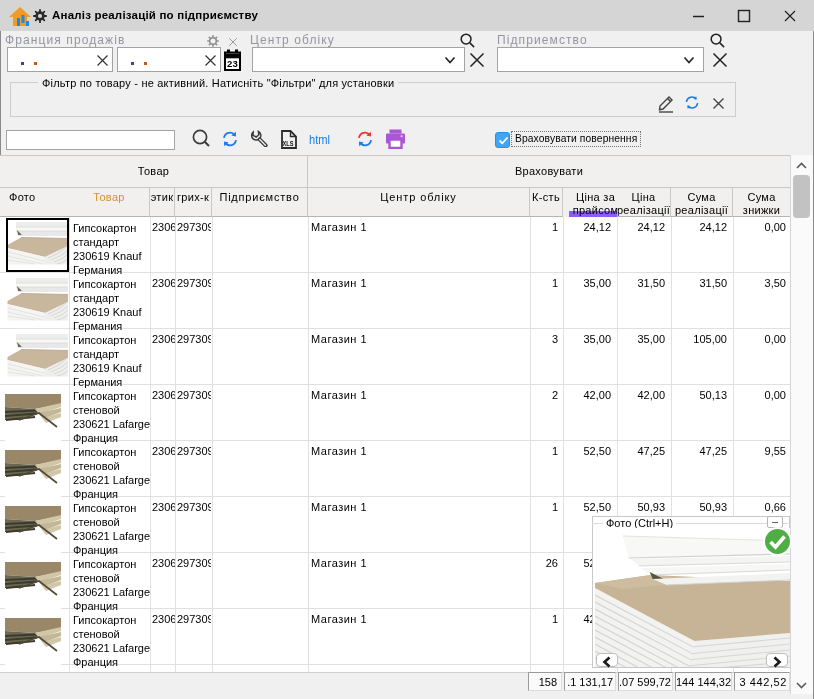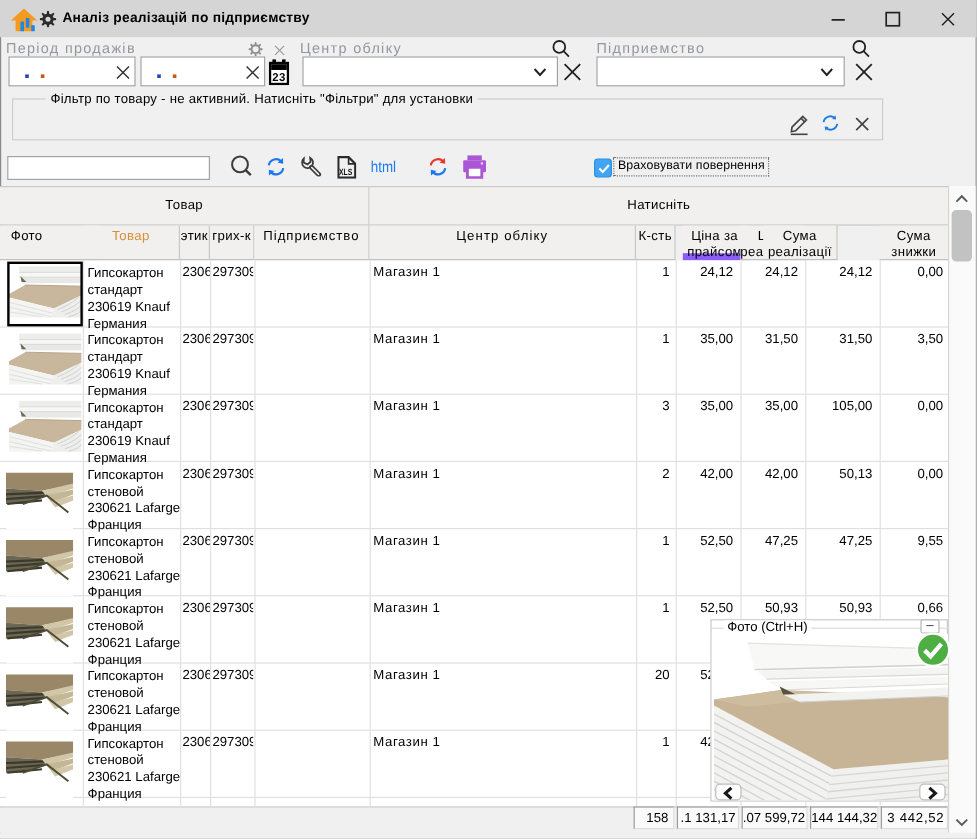--- a/index.html
+++ b/index.html
@@ -39,21 +39,21 @@
     </svg>
   <svg class="abs" style="left:736px;top:8px" width="16" height="16" viewBox="0 0 16 16">
       <rect x="2.5" y="2.5" width="11" height="11" stroke="#222" stroke-width="1.4" fill="none"></rect>
     </svg>
   <svg class="abs" style="left:783px;top:9px" width="14" height="14" viewBox="0 0 14 14">
       <path d="M2 2 L12 12 M12 2 L2 12" stroke="#222" stroke-width="1.2" fill="none"></path>
     </svg>
 </div>
 
 <div id="form">
-  <div class="abs label" style="left:5px;top:33px">Період продажів</div>
+  <div class="abs label" style="left:5px;top:33px">Франция продажів</div>
   <div class="abs label" style="left:250px;top:33px">Центр обліку</div>
   <div class="abs label" style="left:497px;top:33px">Підприемство</div>
 
   <svg class="abs" style="left:207px;top:35px" width="12" height="12" viewBox="0 0 20 20">
       <use href="#gear" fill="#8f8f8f"></use>
       <circle cx="10" cy="10" r="4.2" fill="#f0f0f0"></circle>
     </svg>
   <svg class="abs" style="left:228px;top:37px" width="10" height="10" viewBox="0 0 12 12">
       <path d="M1.5 1.5 L10.5 10.5 M10.5 1.5 L1.5 10.5" stroke="#9a9a9a" stroke-width="1.2"></path>
     </svg>
@@ -171,32 +171,32 @@
     <svg width="15" height="15" viewBox="0 0 15 15">
         <path d="M3.5 7.5 L6.3 10.3 L11.5 4.5" stroke="#fff" stroke-width="1.8" fill="none"></path>
       </svg>
   </div>
   <div class="abs" style="left:511px;top:131px;border:1px dotted #777;padding:1px 3px 2px 3px;font-size:10.3px;color:#000;letter-spacing:0.1px">Враховувати повернення</div>
 </div>
 
 <div id="table">
 
   <div class="hdrcell" style="left:0;top:155px;width:308px;height:33px;border-top:1px solid #c8c8c8;border-bottom:1px solid #c8c8c8">Товар</div>
-  <div class="hdrcell" style="left:308px;top:155px;width:482px;height:33px;border-top:1px solid #c8c8c8;border-bottom:1px solid #c8c8c8;border-right:none">Натисніть</div>
+  <div class="hdrcell" style="left:308px;top:155px;width:482px;height:33px;border-top:1px solid #c8c8c8;border-bottom:1px solid #c8c8c8;border-right:none">Враховувати</div>
 
   <div class="hdrcell" style="left:0;top:188px;width:85px;height:29px;justify-content:flex-start;align-items:flex-start;padding:3px 0 0 9px;border-bottom:1px solid #b5b5b5">Фото</div>
   <div class="hdrcell" style="left:69px;top:188px;width:81px;height:29px;align-items:flex-start;padding-top:3px;border-bottom:1px solid #b5b5b5;color:#d78f33">Товар</div>
   <div class="hdrcell" style="left:150px;top:188px;width:25px;height:29px;align-items:flex-start;padding-top:3px;border-bottom:1px solid #b5b5b5">этик</div>
   <div class="hdrcell" style="left:175px;top:188px;width:37px;height:29px;align-items:flex-start;padding-top:3px;border-bottom:1px solid #b5b5b5">грих-к</div>
   <div class="hdrcell" style="left:212px;top:188px;width:96px;height:29px;align-items:flex-start;padding-top:3px;border-bottom:1px solid #b5b5b5;letter-spacing:0.8px">Підприємство</div>
   <div class="hdrcell" style="left:308px;top:188px;width:222px;height:29px;align-items:flex-start;padding-top:3px;border-bottom:1px solid #b5b5b5;letter-spacing:0.9px">Центр обліку</div>
   <div class="hdrcell" style="left:530px;top:188px;width:33px;height:29px;align-items:flex-start;padding-top:3px;border-bottom:1px solid #b5b5b5">К-сть</div>
   <div class="hdrcell" style="left:569px;top:188px;width:54px;height:29px;align-items:flex-start;padding-top:3px;border-bottom:6px solid #8b5cf6">Ціна за прайсом</div>
   <div class="hdrcell" style="left:617px;top:188px;width:54px;height:29px;align-items:flex-start;padding-top:3px;border-bottom:1px solid #b5b5b5">Ціна реалізації</div>
-  <div class="hdrcell" style="left:636px;top:188px;width:62px;height:29px;align-items:flex-start;padding-top:3px;border-bottom:1px solid #b5b5b5">Сума реалізації</div>
+  <div class="hdrcell" style="left:671px;top:188px;width:62px;height:29px;align-items:flex-start;padding-top:3px;border-bottom:1px solid #b5b5b5">Сума реалізації</div>
   <div class="hdrcell" style="left:733px;top:188px;width:57px;height:29px;align-items:flex-start;padding-top:3px;border-bottom:1px solid #b5b5b5;border-right:none">Сума знижки</div>
 
   <div class="abs" style="left:0;top:217px;width:790px;height:455px;background:#fff"></div>
 
   <div class="vline" style="left:69px;top:217px;height:455px"></div>
   <div class="vline" style="left:150px;top:217px;height:455px"></div>
   <div class="vline" style="left:175px;top:217px;height:455px"></div>
   <div class="vline" style="left:212px;top:217px;height:455px"></div>
   <div class="vline" style="left:308px;top:217px;height:455px"></div>
   <div class="vline" style="left:530px;top:217px;height:455px"></div>
@@ -329,21 +329,21 @@
     <div class="cell num" style="left:671px;top:501px;width:56px">50,93</div>
     <div class="cell num" style="left:733px;top:501px;width:53px">0,66</div>
 
     <svg class="abs" style="left:5px;top:561px" width="56" height="48">
         <use href="#photoB"></use>
       </svg>
     <div class="cell" style="left:73px;top:557px;width:78px;line-height:14px;white-space:nowrap;letter-spacing:0px">Гипсокартон<br>стеновой<br>230621 Lafarge<br>Франция</div>
     <div class="cell" style="left:152px;top:557px;width:23px">2306</div>
     <div class="cell" style="left:177px;top:557px;width:34px">2973091</div>
     <div class="cell" style="left:311px;top:557px;width:120px;letter-spacing:0.5px">Магазин 1</div>
-    <div class="cell num" style="left:530px;top:557px;width:28px">20</div>
+    <div class="cell num" style="left:530px;top:557px;width:28px">26</div>
     <div class="cell num" style="left:563px;top:557px;width:48px">52,50</div>
 
     <svg class="abs" style="left:5px;top:617px" width="56" height="48">
         <use href="#photoB"></use>
       </svg>
     <div class="cell" style="left:73px;top:613px;width:78px;line-height:14px;white-space:nowrap;letter-spacing:0px">Гипсокартон<br>стеновой<br>230621 Lafarge<br>Франция</div>
     <div class="cell" style="left:152px;top:613px;width:23px">2306</div>
     <div class="cell" style="left:177px;top:613px;width:34px">2973091</div>
     <div class="cell" style="left:311px;top:613px;width:120px;letter-spacing:0.5px">Магазин 1</div>
     <div class="cell num" style="left:530px;top:613px;width:28px">1</div>

